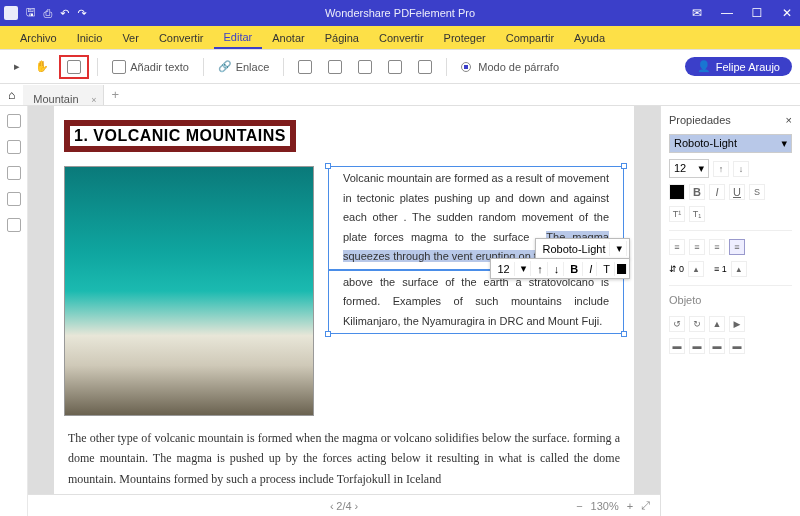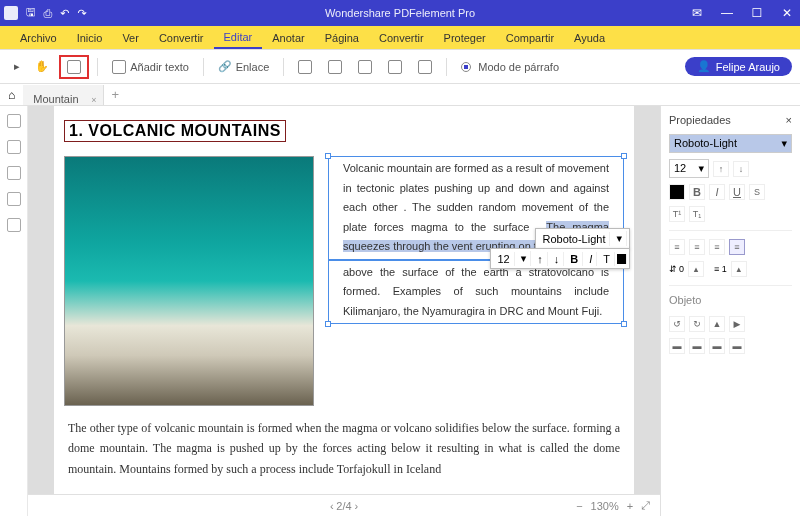--- a/index.html
+++ b/index.html
@@ -24,21 +24,21 @@
 .tabbar{background:#fff;height:22px;display:flex;align-items:center;border-bottom:1px solid #e0e0e0;}
 .home-ico{padding:0 8px;font-size:12px;}
 .doc-tab{background:#f3f3f3;height:20px;padding:0 24px 0 10px;font-size:10px;color:#555;position:relative;display:flex;align-items:flex-end;border-right:1px solid #ddd;}
 .doc-tab .x{position:absolute;right:6px;font-size:9px;color:#999;}
 .add-tab{padding:0 8px;color:#999;font-size:13px;}
 .main{display:flex;height:410px;}
 .leftstrip{width:28px;background:#fff;border-right:1px solid #e8e8e8;display:flex;flex-direction:column;align-items:center;gap:12px;padding-top:8px;}
 .leftstrip .ls{width:14px;height:14px;border:1px solid #aaa;border-radius:2px;}
 .canvas{flex:1;background:#ddd;overflow:hidden;position:relative;}
 .page{background:#fff;margin:0 auto;width:580px;height:440px;padding:14px 10px;position:relative;}
-.heading{font-size:16px;font-weight:700;font-family:Arial;border:1px solid #7f1d1d;display:inline-block;padding:1px 4px;letter-spacing:.5px;}
+.heading{font-size:16px;font-weight:700;font-family:Arial;border:6px solid #7f1d1d;display:inline-block;padding:1px 4px;letter-spacing:.5px;}
 .content{display:flex;gap:14px;margin-top:14px;}
 .photo{width:250px;height:250px;background:linear-gradient(180deg,#0a7a7a 0%,#0fa6a0 35%,#1bbab0 50%,#e8e6d8 68%,#cfc9b8 80%,#6a6250 100%);border:1px solid #999;flex-shrink:0;}
 .textcol{flex:1;position:relative;}
 .textbox{border:1px solid #4a8de8;padding:2px 14px;font-size:11.5px;line-height:1.7;color:#333;text-align:justify;position:relative;font-family:Georgia,serif;}
 .textbox+.textbox{margin-top:0;}
 .handle{position:absolute;width:6px;height:6px;background:#fff;border:1px solid #4a8de8;}
 .hl{background:#b8c8e8;}
 .lower{font-size:12px;line-height:1.7;color:#333;text-align:justify;margin-top:12px;font-family:Georgia,serif;padding:0 4px;}
 .float-tool{position:absolute;background:#fff;border:1px solid #bbb;padding:2px;display:flex;align-items:center;gap:2px;font-size:10px;box-shadow:0 1px 3px rgba(0,0,0,.2);}
 .float-tool .ft{padding:1px 4px;border-right:1px solid #eee;}

